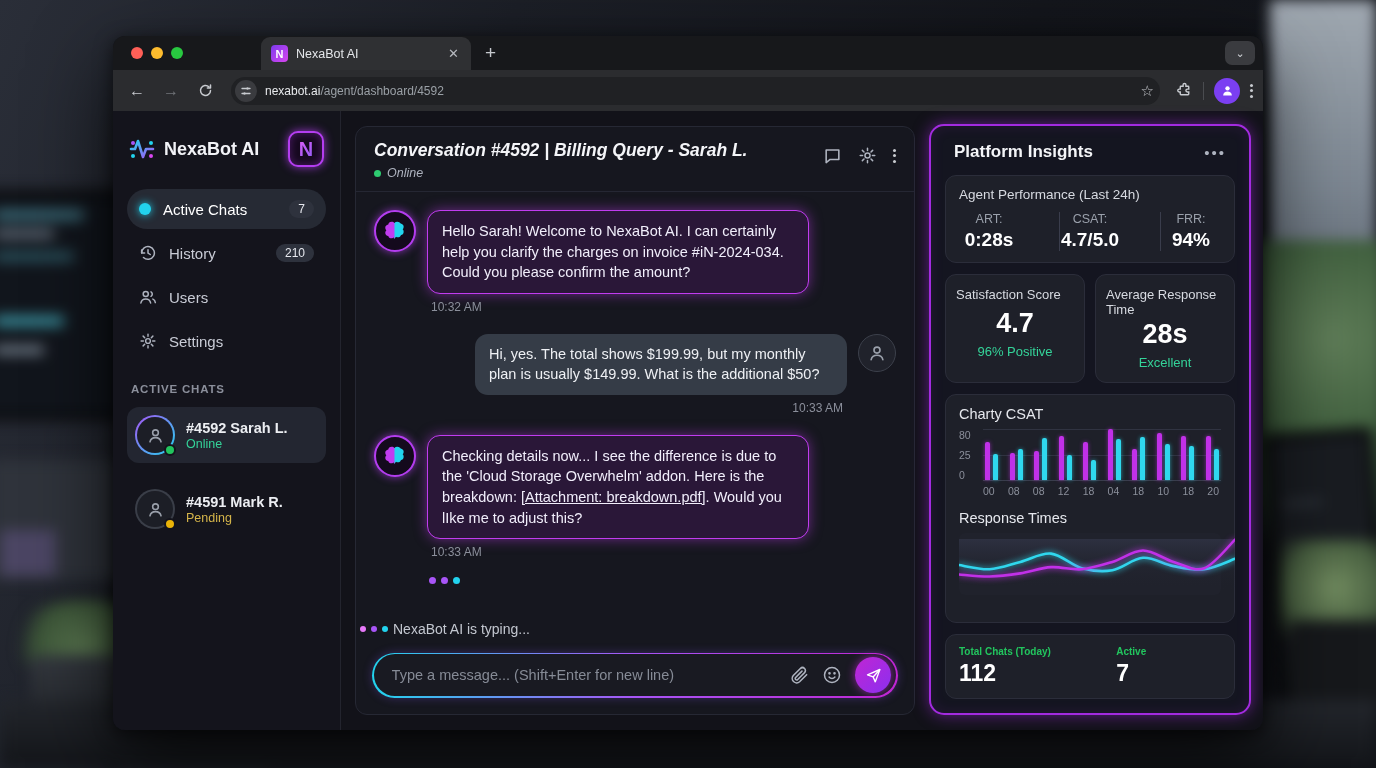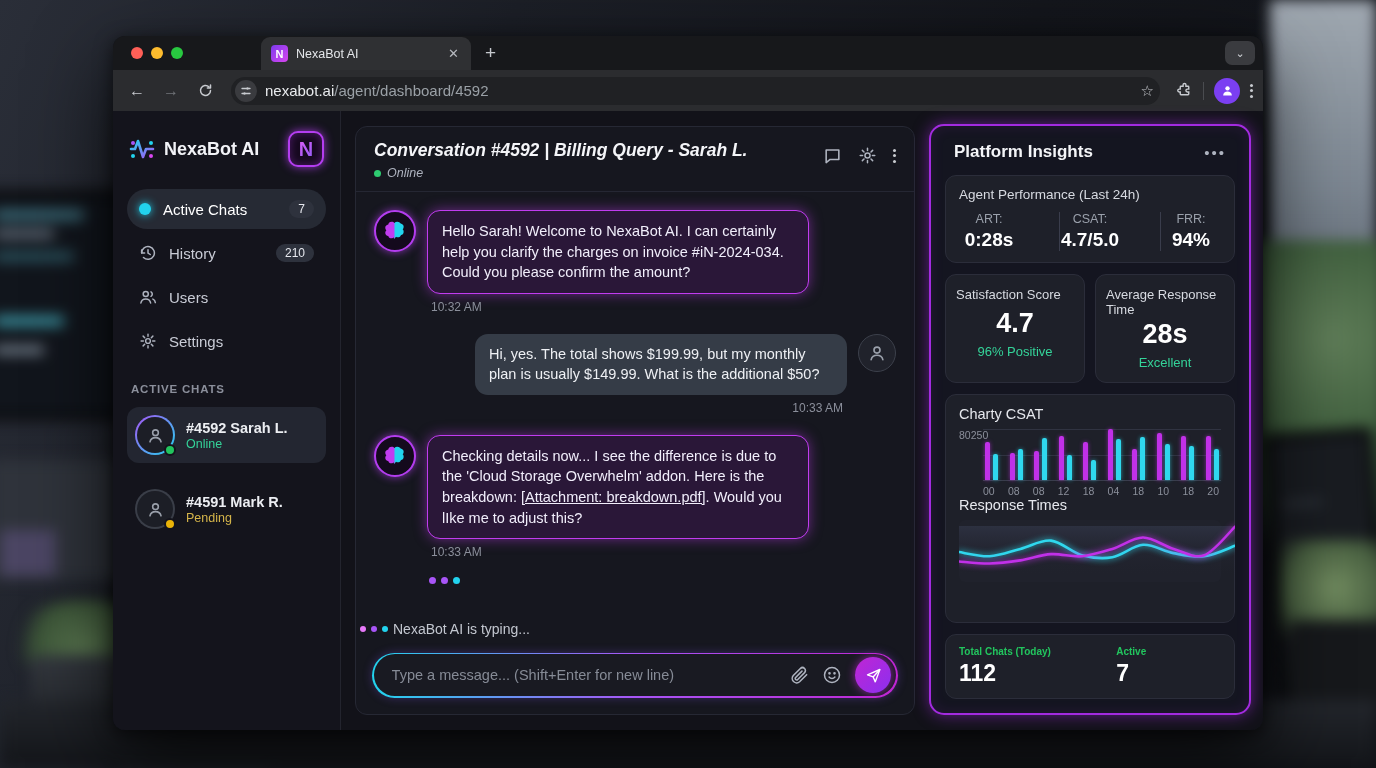--- a/index.html
+++ b/index.html
@@ -63,21 +63,21 @@
     border-radius:7px; color:#cfd2d6; font-size:11px; display:flex; align-items:center; justify-content:center; }
 
   .toolbar { height:41px; background:#2b2c2f; display:flex; align-items:center; gap:6px; padding:0 10px; }
   .nav-ic { width:28px; height:28px; border-radius:50%; display:flex; align-items:center; justify-content:center;
     color:#c8cbd0; font-size:16px; }
   .nav-ic.dim { color:#717479; }
   .urlbar { flex:1; height:28px; background:#202124; border-radius:14px; display:flex; align-items:center;
     gap:8px; padding:0 6px 0 4px; margin:0 6px; }
   .site-ic { width:22px; height:22px; border-radius:50%; background:#3a3b3f; display:flex;
     align-items:center; justify-content:center; }
-  .url-text { font-size:15px; color:#e8eaed; flex:1; }
+  .url-text { font-size:12px; color:#e8eaed; flex:1; }
   .url-text .path { color:#9aa0a6; }
   .star { color:#c0c3c8; font-size:15px; }
   .tb-right { display:flex; align-items:center; gap:10px; padding-left:4px; }
   .sep { width:1px; height:18px; background:#4a4c50; }
   .avatar-btn { width:26px; height:26px; border-radius:50%; background:#7b3ff2; display:flex;
     align-items:center; justify-content:center; color:#fff; font-size:12px; }
   .kebab { color:#c8cbd0; font-size:15px; letter-spacing:0; line-height:5px; display:flex;
     flex-direction:column; gap:2.5px; align-items:center; }
   .kebab i { width:3px; height:3px; border-radius:50%; background:#c8cbd0; display:block; }
 
@@ -174,22 +174,22 @@
   .perf-cell + .perf-cell { border-left:1px solid #3a3d4c;margin-left:40px; }
   .perf-lbl { color:#9aa0ab; font-size:12.5px; }
   .perf-val { color:#fff; font-size:19px; font-weight:bold; margin-top:3px; }
   .duo { display:flex; gap:10px; }
   .duo .card { flex:1; text-align:center; padding:12px 10px; }
   .duo .card-title { font-size:13px; text-align:left; }
   .big-val { color:#fff; font-size:27px; font-weight:bold; margin-top:6px; }
   .sub-val { color:#34d399; font-size:13px; margin-top:5px; }
   .chart-title { color:#e6e8ee; font-size:14.5px; margin-bottom:7px; }
   .barchart { display:flex; gap:6px; }
-  .yaxis { display:flex; justify-content:space-between; height:52px;
-    color:#8b8f9b; font-size:10.5px; text-align:center; width:18px; }
+  .yaxis { display:flex; flex-direction:column; justify-content:space-between; height:52px;
+    color:#8b8f9b; font-size:10.5px; text-align:left; width:18px; }
   .plot { flex:1; position:relative; height:52px; border-bottom:1px solid #3a3d4c; }
   .gline { position:absolute; left:0; right:0; height:1px; background:#303341; }
   .bars { position:absolute; inset:0; display:flex; justify-content:space-between; align-items:flex-end; padding:0 2px; }
   .bgroup { display:flex; gap:3px; align-items:flex-end; }
   .bar { width:5px; border-radius:2px 2px 0 0; }
   .bar.m { background:#c130e8; box-shadow:0 0 4px rgba(193,48,232,.6); }
   .bar.c { background:#2fd8ee; box-shadow:0 0 4px rgba(47,216,238,.6); }
   .xlabels { display:flex; justify-content:space-between; padding:4px 2px 0 24px; color:#8b8f9b; font-size:10.5px; }
   .linebox { background:#20222c; border-radius:6px; margin-top:2px; }
   .totals { display:flex; }
@@ -597,21 +597,21 @@
                 <span>08</span>
                 <span>12</span>
                 <span>18</span>
                 <span>04</span>
                 <span>18</span>
                 <span>10</span>
                 <span>18</span>
                 <span>20</span>
               </div>
 
-            <div class="chart-title" style="">Response Times</div>
+            <div class="chart-title" style="margin-top:13px">Response Times</div>
             <div class="linebox">
               <svg id="linechart" width="276" height="62" viewBox="0 0 276 62">
                 <defs>
                   <linearGradient id="fade" x1="0" y1="0" x2="0" y2="1">
                     <stop offset="0" stop-color="#3a3f55" stop-opacity=".5"></stop>
                       <stop offset="1" stop-color="#20222c" stop-opacity="0"></stop>
                   </linearGradient>
                 </defs>
                 <rect x="0" y="6" width="276" height="50" fill="url(#fade)"></rect>
                 <path id="line-cyan" fill="none" stroke="#2fd8ee" stroke-width="2.6" stroke-linecap="round" style="filter:drop-shadow(0 0 3px #2fd8ee)" d="M0,32.08C5.111111111111112,32.77333333333333 20.444444444444443,36.75999999999999 30.666666666666668,36.239999999999995C40.88888888888889,35.72 51.111111111111114,31.56 61.333333333333336,28.96C71.55555555555556,26.360000000000003 81.77777777777777,19.6 92,20.64C102.22222222222223,21.68 112.44444444444444,32.42666666666667 122.66666666666667,35.2C132.88888888888889,37.973333333333336 143.11111111111111,39.013333333333335 153.33333333333334,37.28C163.55555555555557,35.54666666666667 173.77777777777777,25.493333333333332 184,24.799999999999997C194.22222222222223,24.106666666666662 204.44444444444446,31.21333333333333 214.66666666666669,33.12C224.8888888888889,35.026666666666664 235.11111111111111,37.453333333333326 245.33333333333334,36.239999999999995C255.55555555555557,35.026666666666664 270.8888888888889,27.57333333333333 276,25.84"></path>

